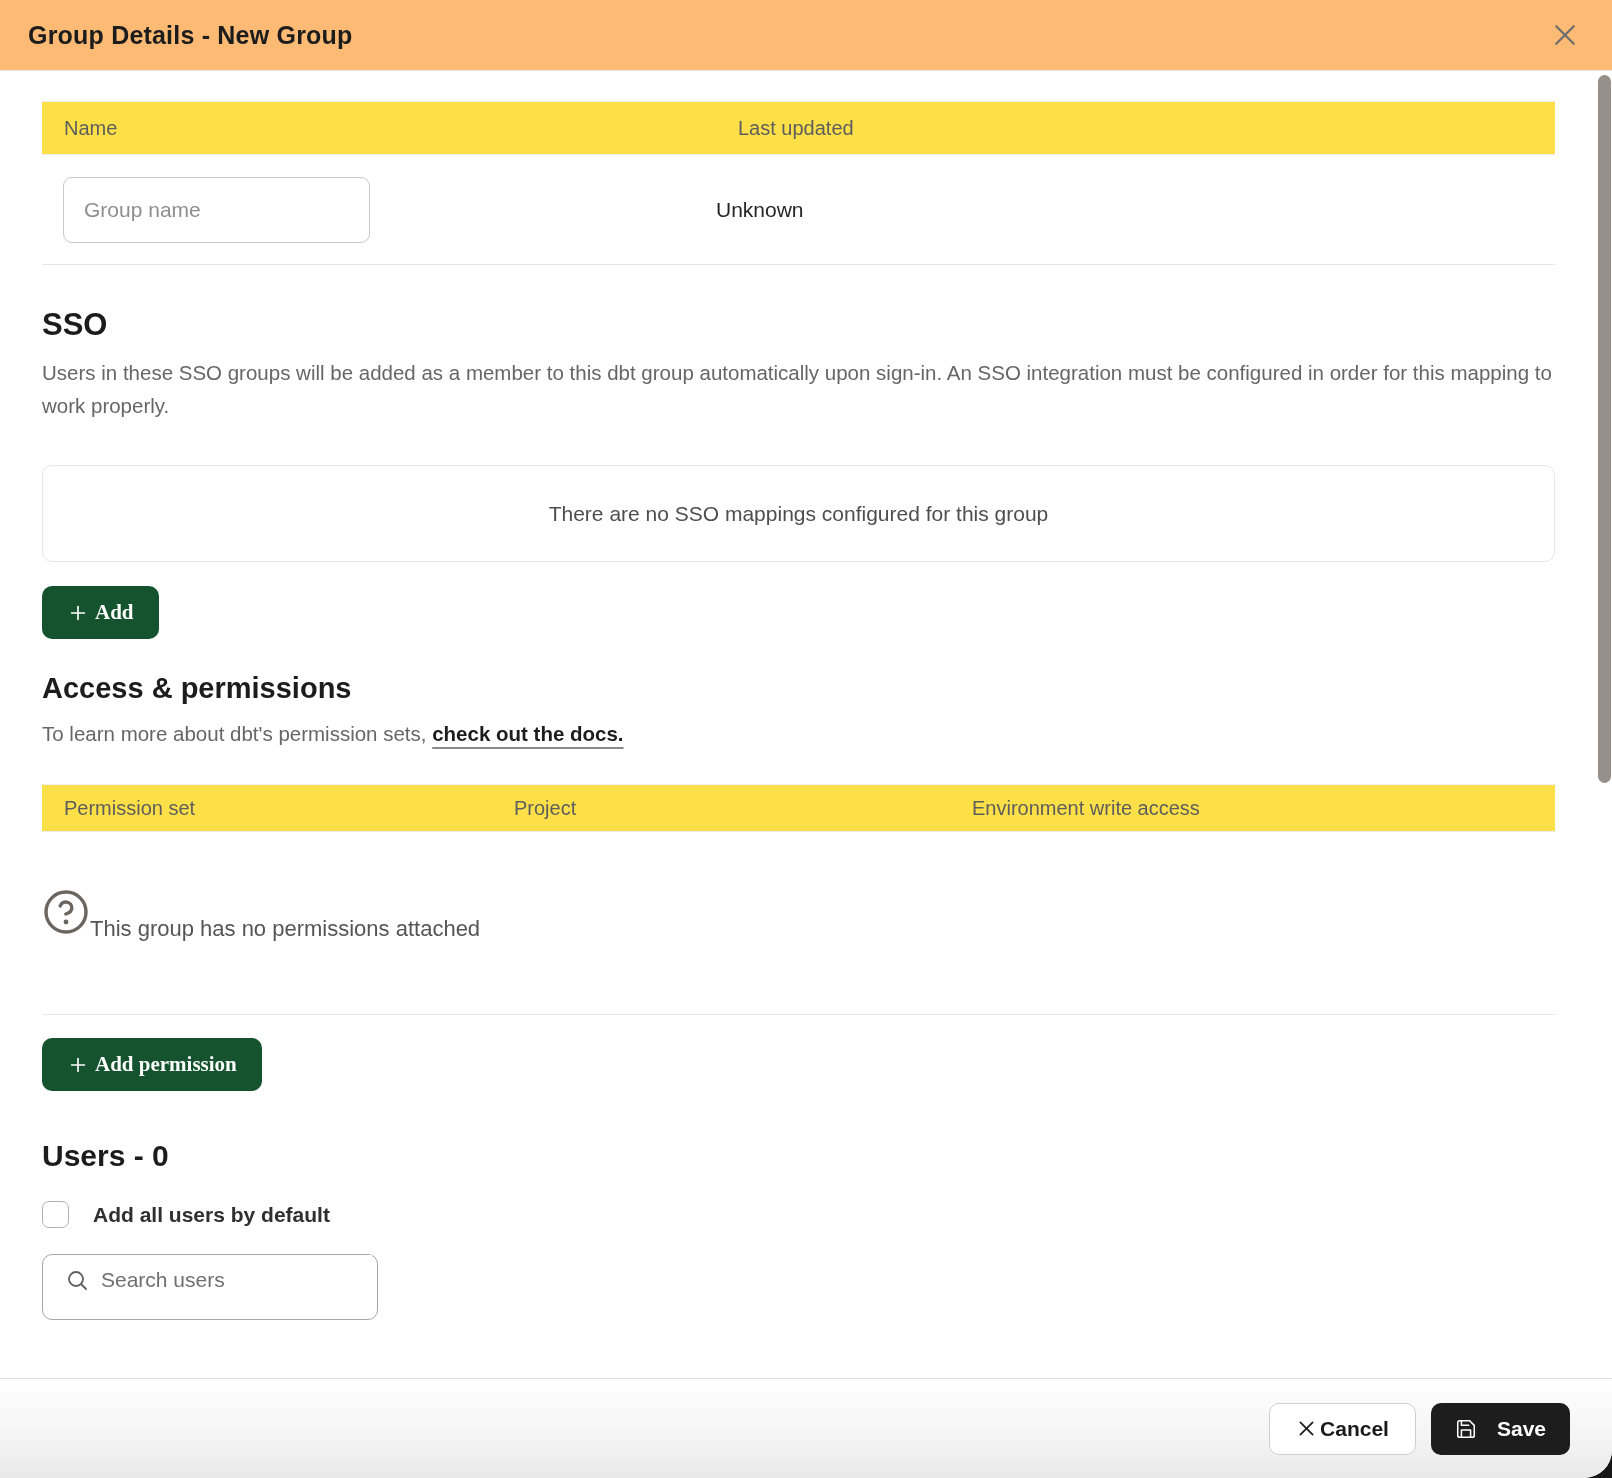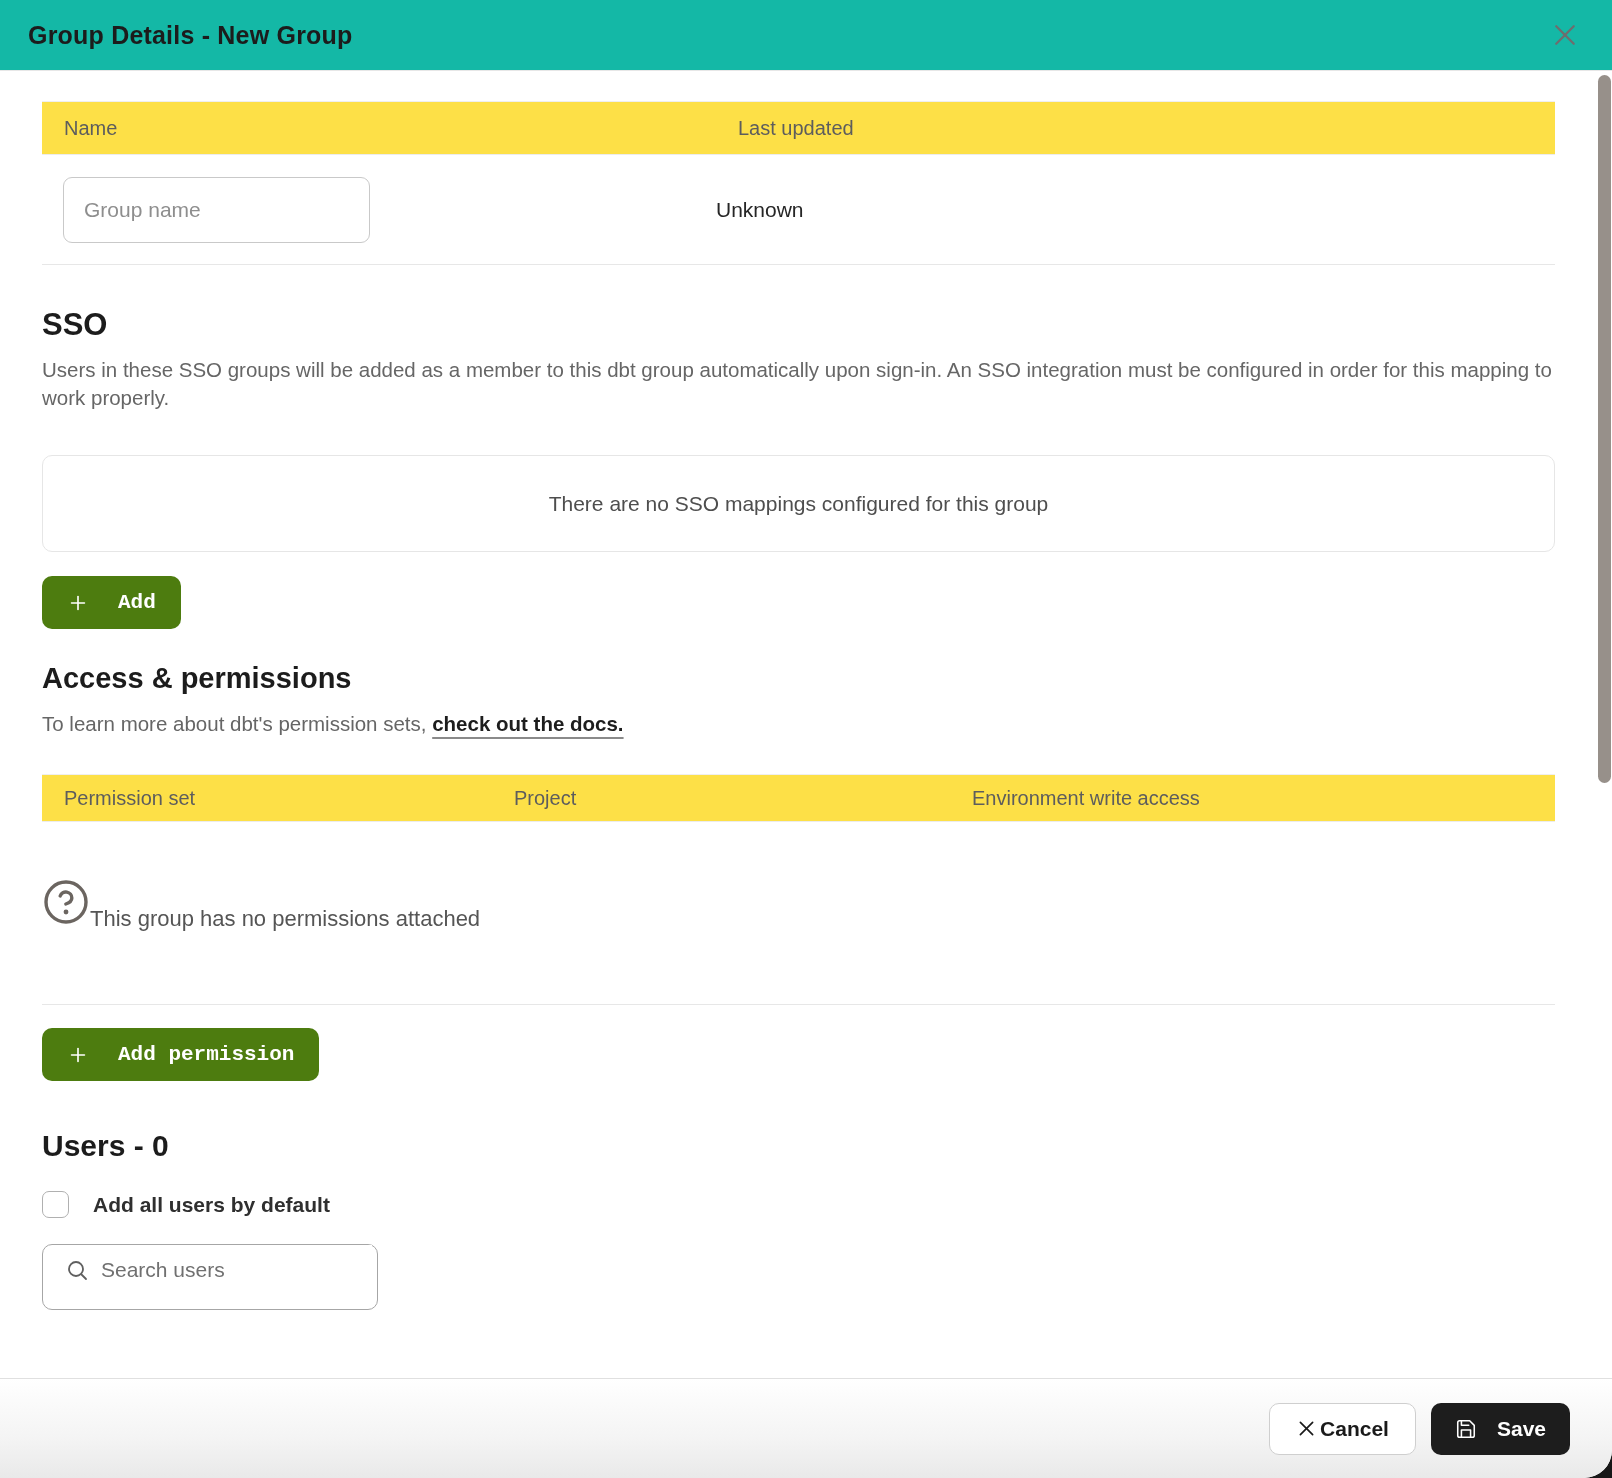--- a/index.html
+++ b/index.html
@@ -17,21 +17,21 @@
     overflow: hidden;
     display: flex; flex-direction: column;
     z-index: 1;
   }
   
   .modal-header {
     flex: none; height: 71px;
     display: flex; align-items: center; justify-content: space-between;
     padding: 0 30px 0 28px;
     border-bottom: 1px solid #e7e7e7;
-    background: #14b8a6;
+    background: #fdba74;
   }
   .modal-title { font-size: 25px; font-weight: 700; color: #1c1c1c; letter-spacing: .2px; }
   .close-btn { width: 34px; height: 34px; display: flex; align-items: center; justify-content: center; cursor: pointer; background: none; border: none; }
 
   
   .modal-body {
     flex: 1 1 auto; position: relative; overflow: hidden;
     padding: 0 57px 0 42px;
   }
   .scroll-thumb {
@@ -60,34 +60,34 @@
     padding: 0 20px; font-size: 21px; color: #1c1c1c;
     font-family: "Liberation Sans", sans-serif;
     outline: none; background: #fff;
   }
   .name-input::placeholder { color: #8e8e8e; }
   .cell-text { font-size: 21px; color: #262626; }
 
   
   .section-h { font-size: 31px; font-weight: 700; color: #1c1c1c; }
   .sso-h { margin-top: 42px; }
-  .sso-desc { margin-top: 13px; font-size: 20.5px; line-height: 28px; color: #666666; }
+  .sso-desc { margin-top: 13px; font-size: 20.5px; line-height: 33px; color: #666666; }
   .empty-box {
     margin-top: 43px; height: 97px;
     border: 1px solid #e6e6e6; border-radius: 10px;
     display: flex; align-items: center; justify-content: center;
     font-size: 21px; color: #4e4e4e;
   }
   .btn-dark {
-    display: inline-flex; align-items: center; gap: 29px;
+    display: inline-flex; align-items: center; gap: 6px;
     height: 53px; padding: 0 25px;
-    background: #4d7c0f; color: #ffffff;
+    background: #14532d; color: #ffffff;
     border: none; border-radius: 10px;
     font-size: 21px; font-weight: 700;
-    font-family: Liberation Mono, monospace;
+    font-family: Liberation Serif, serif;
     cursor: pointer;
   }
   .add-sso-btn { margin-top: 24px; }
   .perm-h { margin-top: 33px; font-size: 29px; }
   .docs-line { margin-top: 17px; font-size: 20.5px; color: #666666; }
   .docs-link {
     color: #1d1d1d; font-weight: 700; text-decoration: underline;
     text-decoration-color: #8a8a8a; text-underline-offset: 6px; cursor: pointer;
   }
   .tbl2 { margin-top: 38px; }

